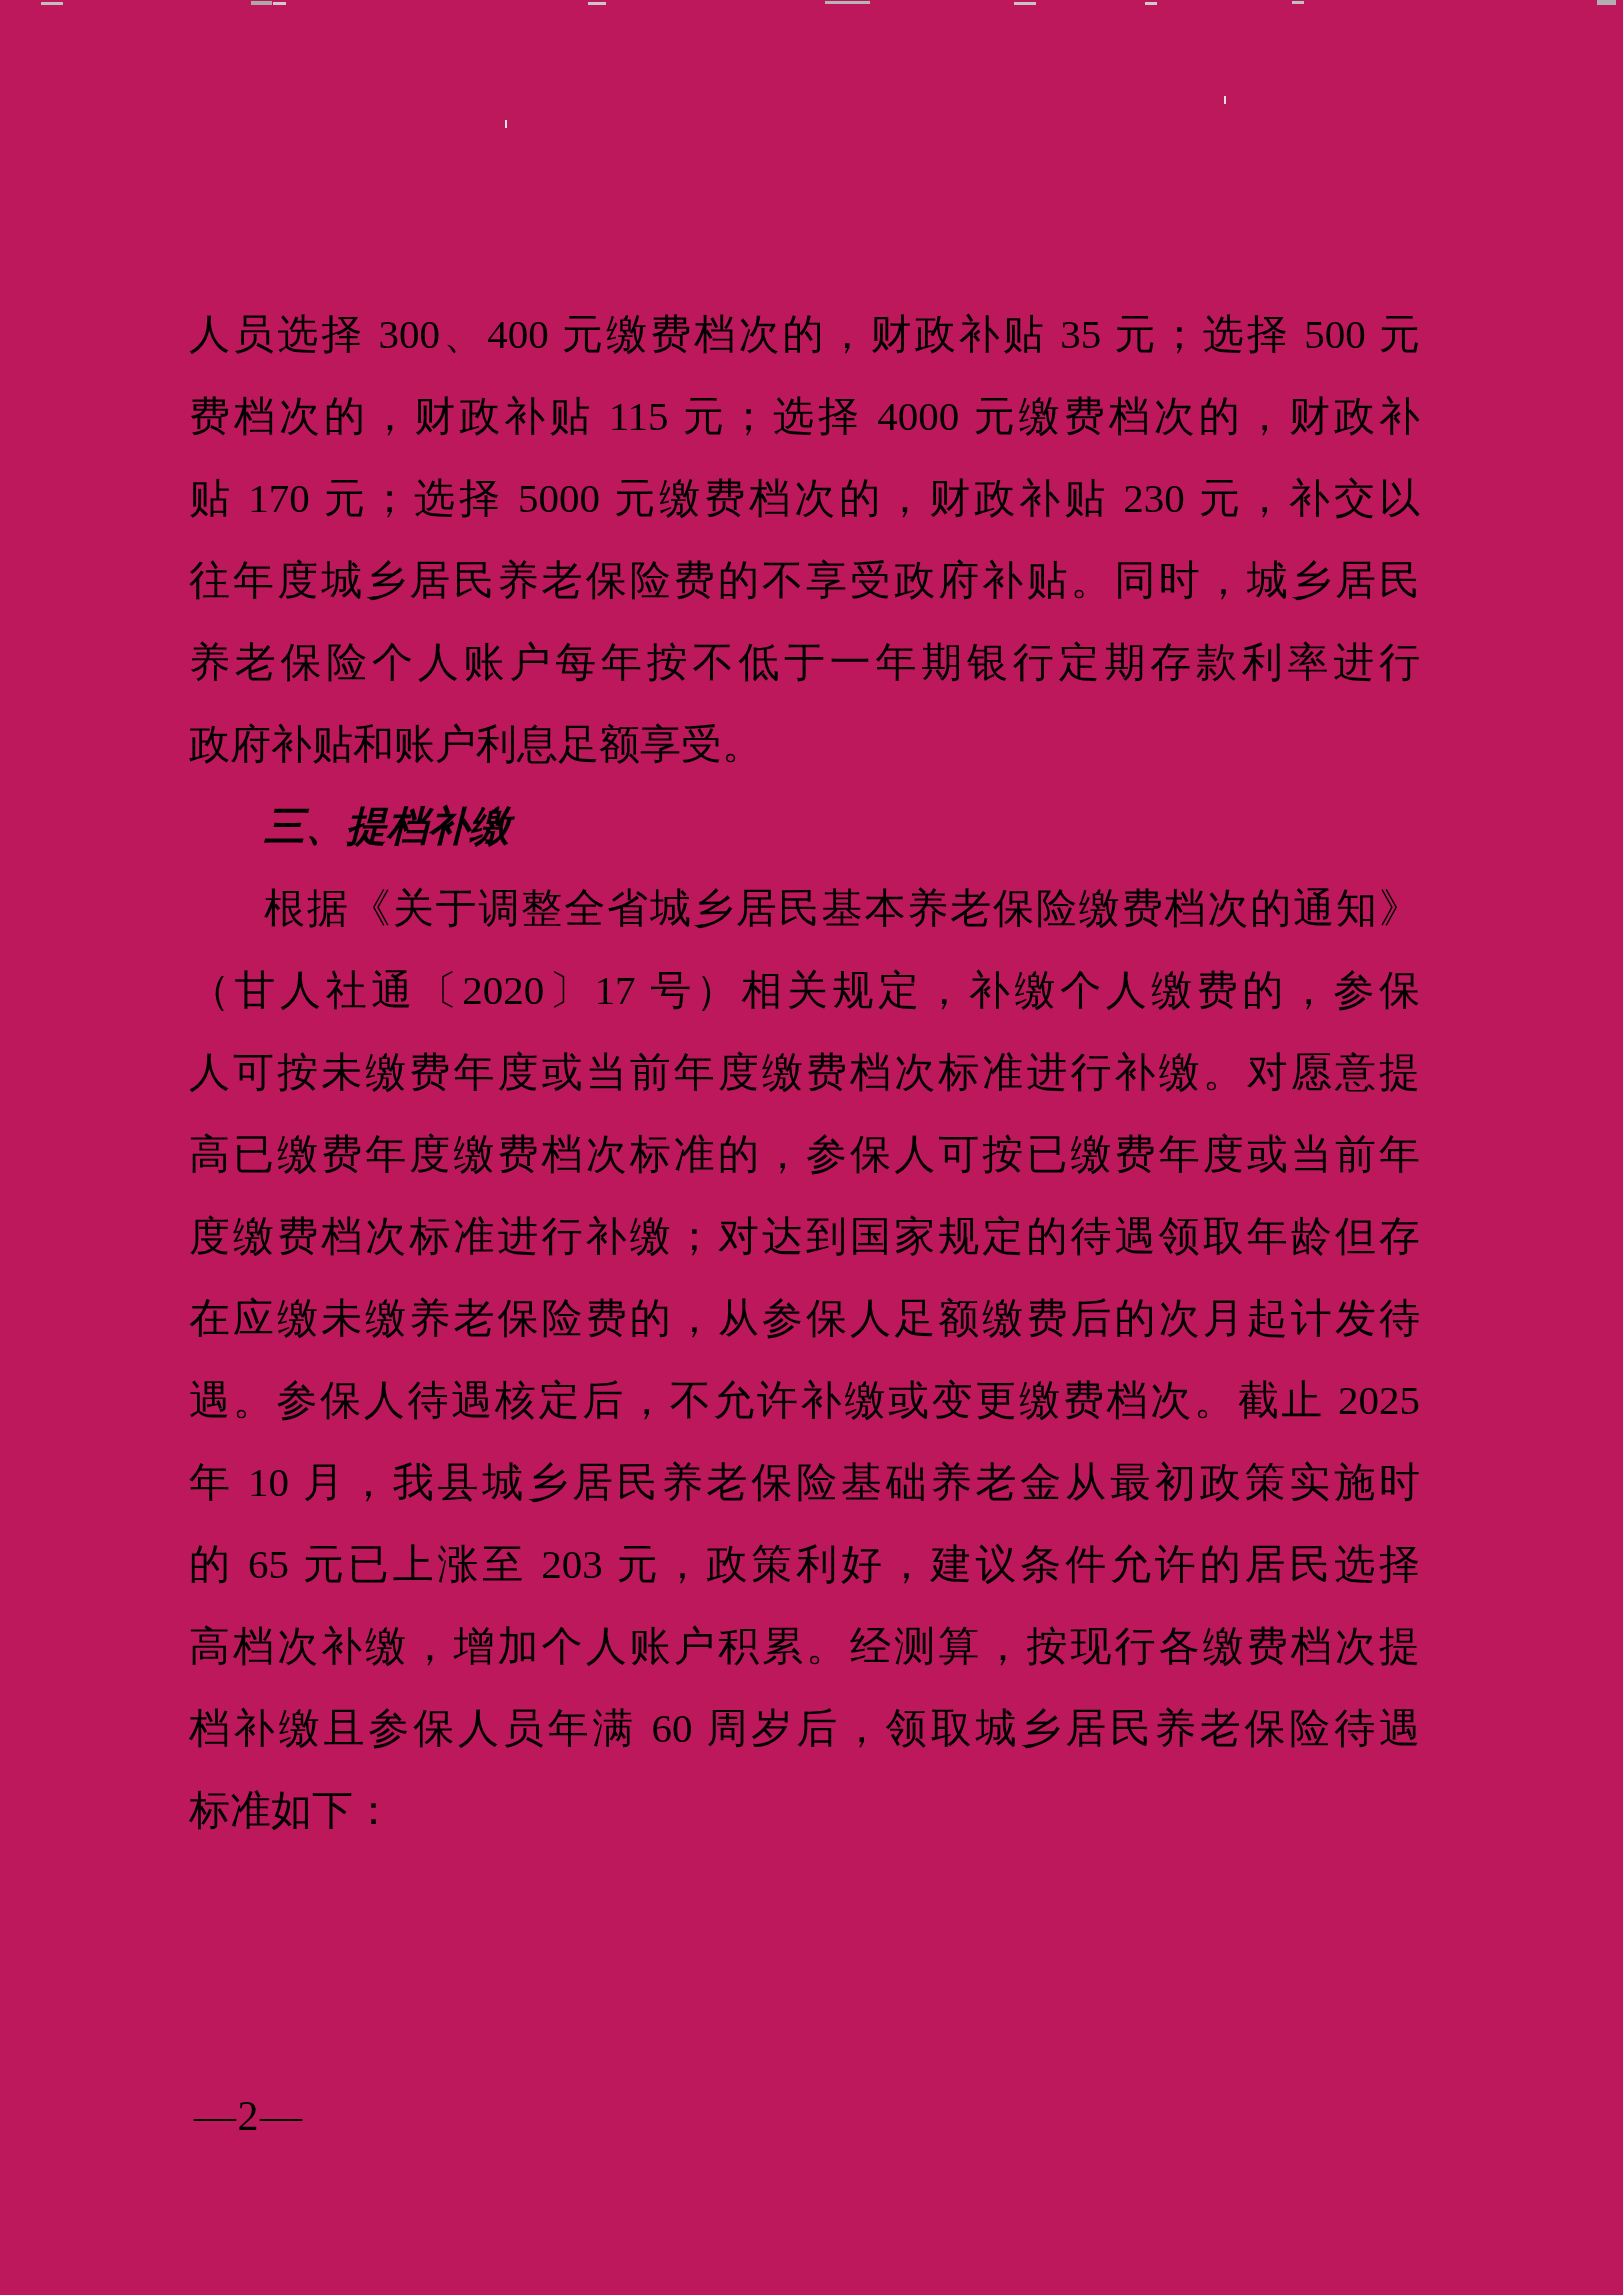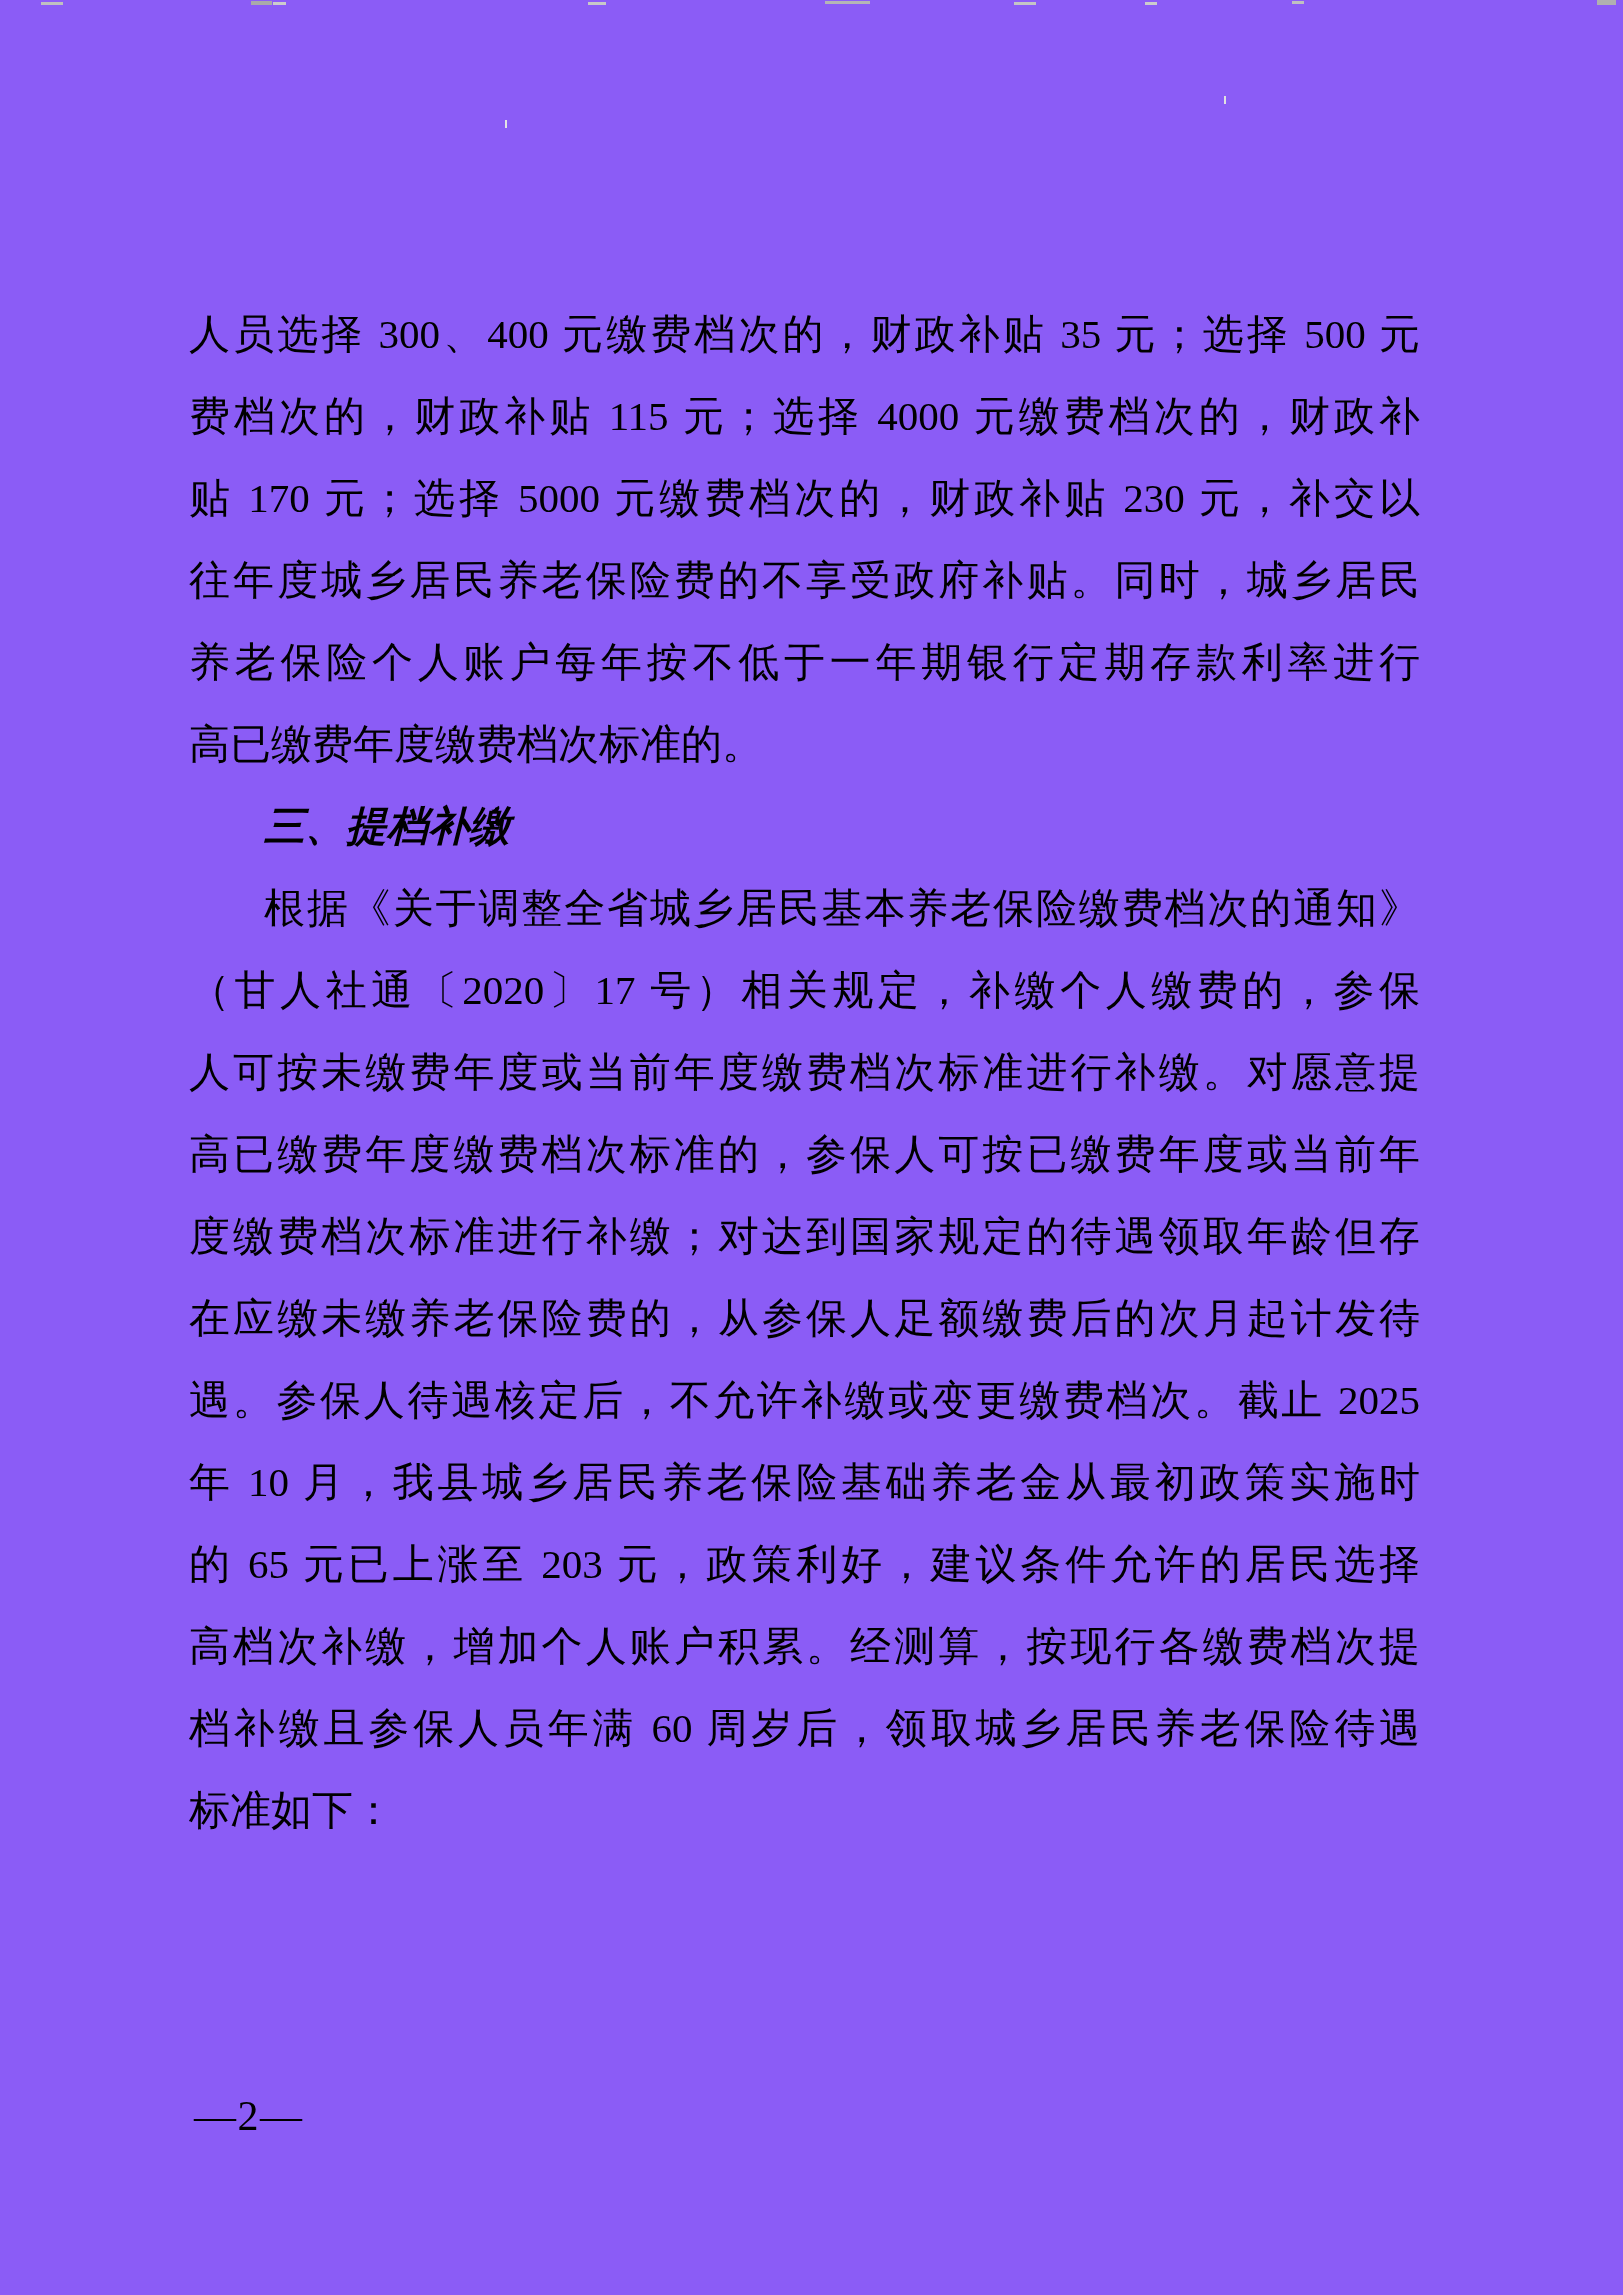--- a/index.html
+++ b/index.html
@@ -4,21 +4,21 @@
 <style>
   html, body {
     margin: 0;
     padding: 0;
     background: #ffffff;
   }
   .page {
     position: relative;
     width: 1623px;
     height: 2295px;
-    background: #8b5cf6;
+    background: #be185d;
     overflow: hidden;
     color: #000000;
     font-family: "Liberation Serif", "DejaVu Serif", serif;
   }
   .textblock {
     position: absolute;
     left: 189px;
     top: 293px;
     width: 1231px;
   }
@@ -78,21 +78,21 @@
   <div class="artifact" style="left:505px; top:120px;width:1.5px; height:7.5px;background:#e3e3e3;"></div>
   <div class="artifact" style="left:1224px;top:96px;width:2.2px; height:7.5px;background:#e0e0e0;"></div>
 
   <div class="textblock">
 
     <div class="line just">人员选择 300、400 元缴费档次的，财政补贴 35 元；选择 500 元</div>
     <div class="line just">费档次的，财政补贴 115 元；选择 4000 元缴费档次的，财政补</div>
     <div class="line just">贴 170 元；选择 5000 元缴费档次的，财政补贴 230 元，补交以</div>
     <div class="line just">往年度城乡居民养老保险费的不享受政府补贴。同时，城乡居民</div>
     <div class="line just">养老保险个人账户每年按不低于一年期银行定期存款利率进行</div>
-    <div class="line">高已缴费年度缴费档次标准的。</div>
+    <div class="line">政府补贴和账户利息足额享受。</div>
 
     <div class="line heading indent">三、提档补缴</div>
 
     <div class="line just indent">根据《关于调整全省城乡居民基本养老保险缴费档次的通知》</div>
     <div class="line just">（甘人社通〔2020〕17 号）相关规定，补缴个人缴费的，参保</div>
     <div class="line just">人可按未缴费年度或当前年度缴费档次标准进行补缴。对愿意提</div>
     <div class="line just">高已缴费年度缴费档次标准的，参保人可按已缴费年度或当前年</div>
     <div class="line just">度缴费档次标准进行补缴；对达到国家规定的待遇领取年龄但存</div>
     <div class="line just">在应缴未缴养老保险费的，从参保人足额缴费后的次月起计发待</div>
     <div class="line just">遇。参保人待遇核定后，不允许补缴或变更缴费档次。截止 2025</div>

